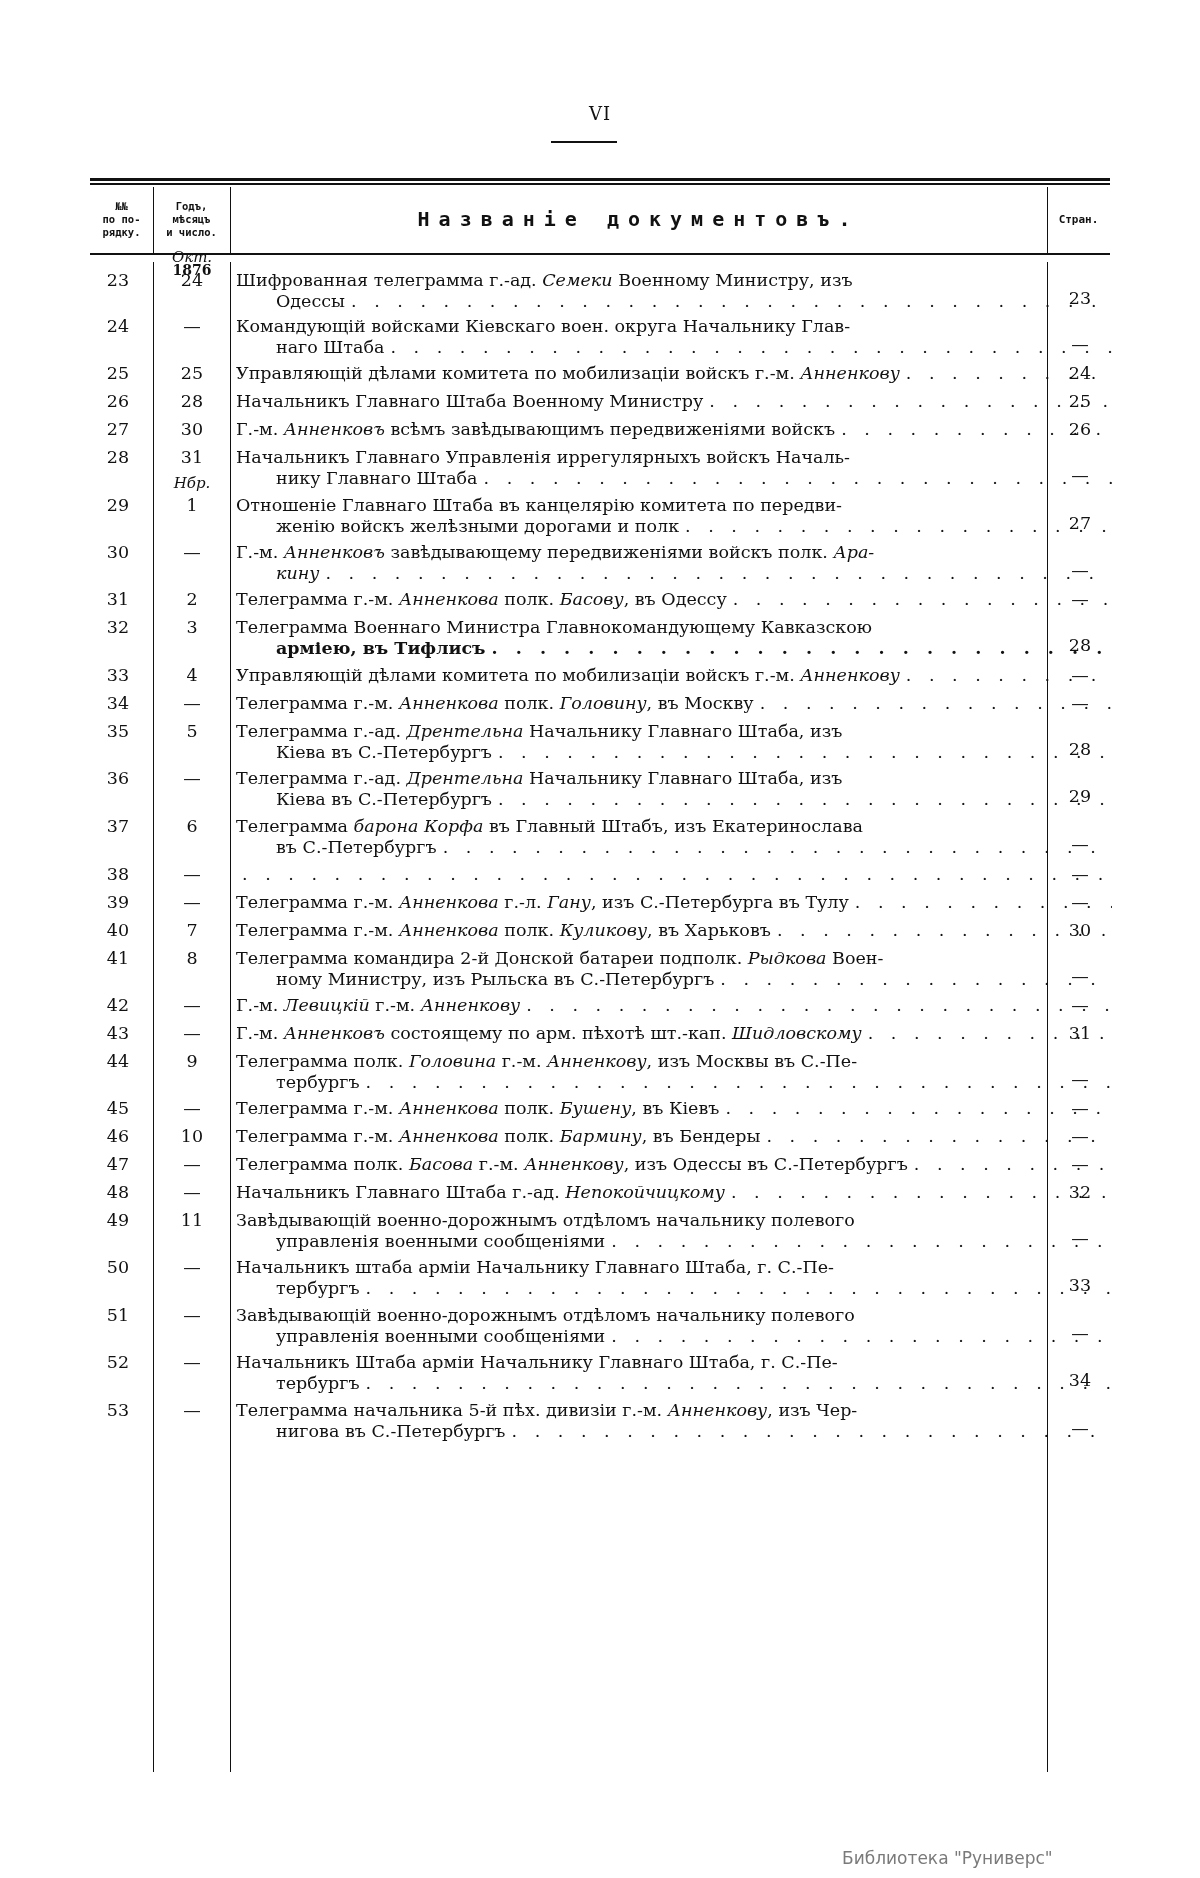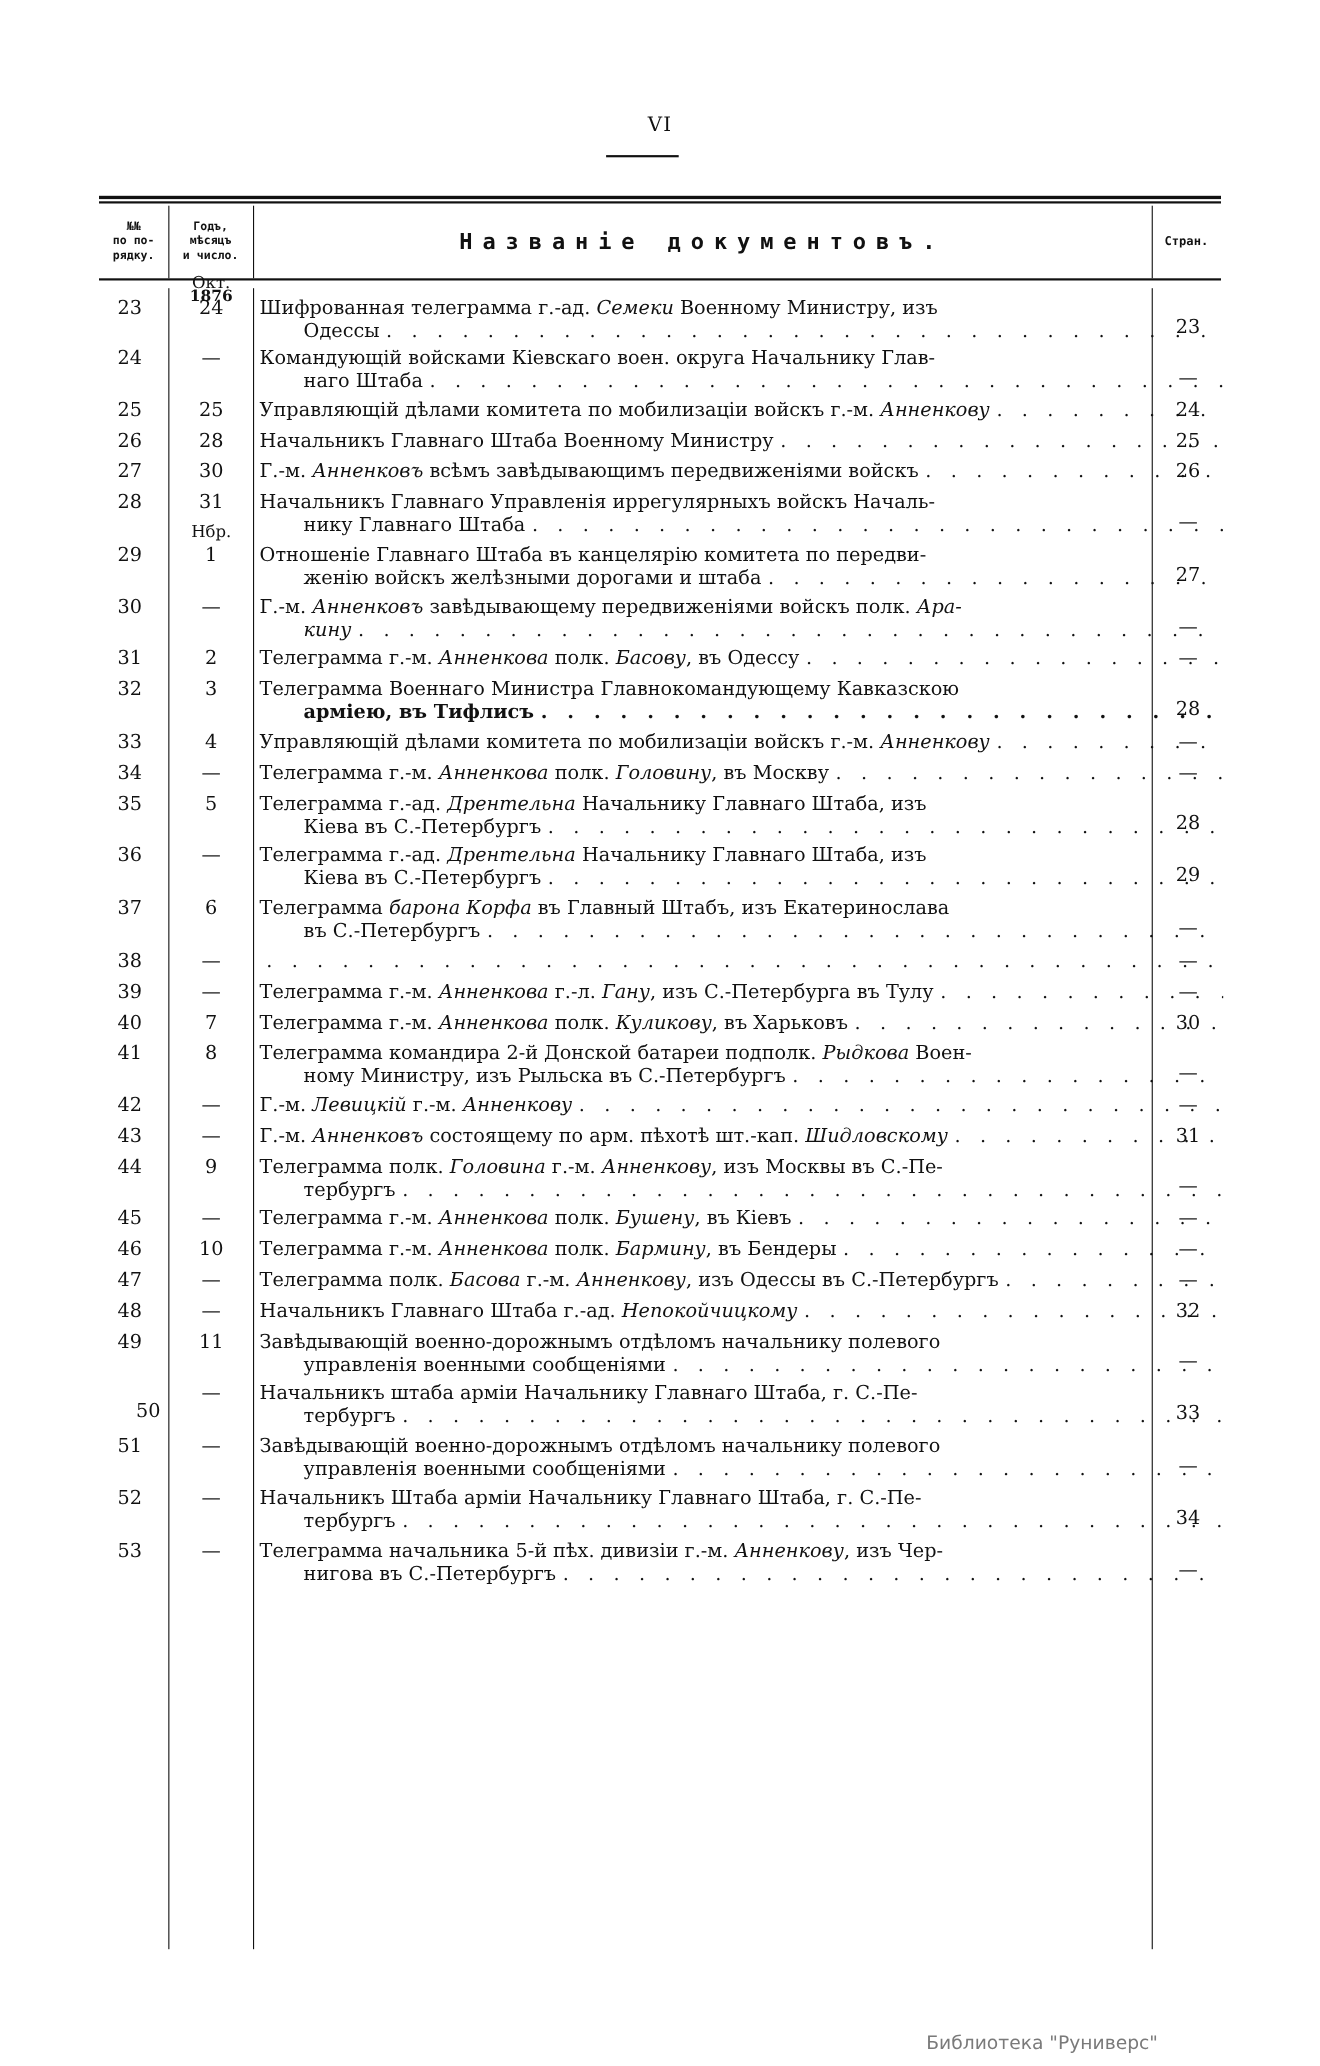--- a/index.html
+++ b/index.html
@@ -16,21 +16,21 @@
 
   .vline { position: absolute; width: 1px; background: #111; }
 
   .hdr { position: absolute; top: 8px; height: 66px; display: flex; align-items: center;
          justify-content: center; text-align: center; }
   .hdr-small { font-size: 10.5px; line-height: 13px; font-weight: bold; font-family: "DejaVu Sans Mono", monospace; }
   .hdr-title { font-size: 20px; letter-spacing: 9px; font-weight: bold; font-family: "DejaVu Sans Mono", monospace; }
   .hdr-page { font-size: 11px; font-weight: bold; font-family: "DejaVu Sans Mono", monospace; }
 
   .year { position: absolute; top: 84px; left: 64px; width: 76px; text-align: center; font-size: 14px; font-weight: bold; }
-  .month { position: absolute; font-size: 15px; left: 64px; width: 76px; text-align: center; }
+  .month { position: absolute; font-size: 15px; left: 64px; width: 76px; text-align: center; font-style: italic; }
 
   .row { position: absolute; left: 0; width: 1020px; font-size: 17.5px; line-height: 21px; }
   .row .num { position: absolute; left: 0; width: 56px; text-align: center; }
   .row .date { position: absolute; left: 64px; width: 76px; text-align: center; }
   .row .title { position: absolute; left: 146px; width: 882px; }
   .row .pg { position: absolute; left: 960px; width: 60px; text-align: center; }
   .title-text { white-space: nowrap; }
   .dots { flex: 1; overflow: hidden; white-space: nowrap; letter-spacing: 6px; padding-left: 6px; }
   .single { display: flex; width: 876px; white-space: nowrap; }
   i { font-style: italic; }
@@ -154,21 +154,21 @@
       <div class="pg" style="top: 18px;">—</div>
     </div>
     <div class="row" style="top: 317px;">
       <div class="num" style="top: 0px;">29</div>
       <div class="date">1</div>
       <div class="title">
         <div class="single">
           <span class="title-text">Отношеніе Главнаго Штаба въ канцелярію комитета по передви-</span>
         </div>
         <div class="single" style="padding-left: 40px; width: 836px;">
-          <span class="title-text">женію войскъ желѣзными дорогами и штаба</span>
+          <span class="title-text">женію войскъ желѣзными дорогами и полк</span>
           <span class="dots">. . . . . . . . . . . . . . . . . . . . . . . . . . . . . . . . . . . . . . . . . . . .</span>
         </div>
       </div>
       <div class="pg" style="top: 18px;">27</div>
     </div>
     <div class="row" style="top: 364px;">
       <div class="num" style="top: 0px;">30</div>
       <div class="date">—</div>
       <div class="title">
         <div class="single">
@@ -404,21 +404,21 @@
           <span class="title-text">Завѣдывающій военно-дорожнымъ отдѣломъ начальнику полевого</span>
         </div>
         <div class="single" style="padding-left: 40px; width: 836px;">
           <span class="title-text">управленія военными сообщеніями</span>
           <span class="dots">. . . . . . . . . . . . . . . . . . . . . . . . . . . . . . . . . . . . . . . . . . . .</span>
         </div>
       </div>
       <div class="pg" style="top: 18px;">—</div>
     </div>
     <div class="row" style="top: 1079px;">
-      <div class="num" style="top: 16px; text-align: right;">50</div>
+      <div class="num" style="top: 0px;">50</div>
       <div class="date">—</div>
       <div class="title">
         <div class="single">
           <span class="title-text">Начальникъ штаба арміи Начальнику Главнаго Штаба, г. С.-Пе-</span>
         </div>
         <div class="single" style="padding-left: 40px; width: 836px;">
           <span class="title-text">тербургъ</span>
           <span class="dots">. . . . . . . . . . . . . . . . . . . . . . . . . . . . . . . . . . . . . . . . . . . .</span>
         </div>
       </div>

